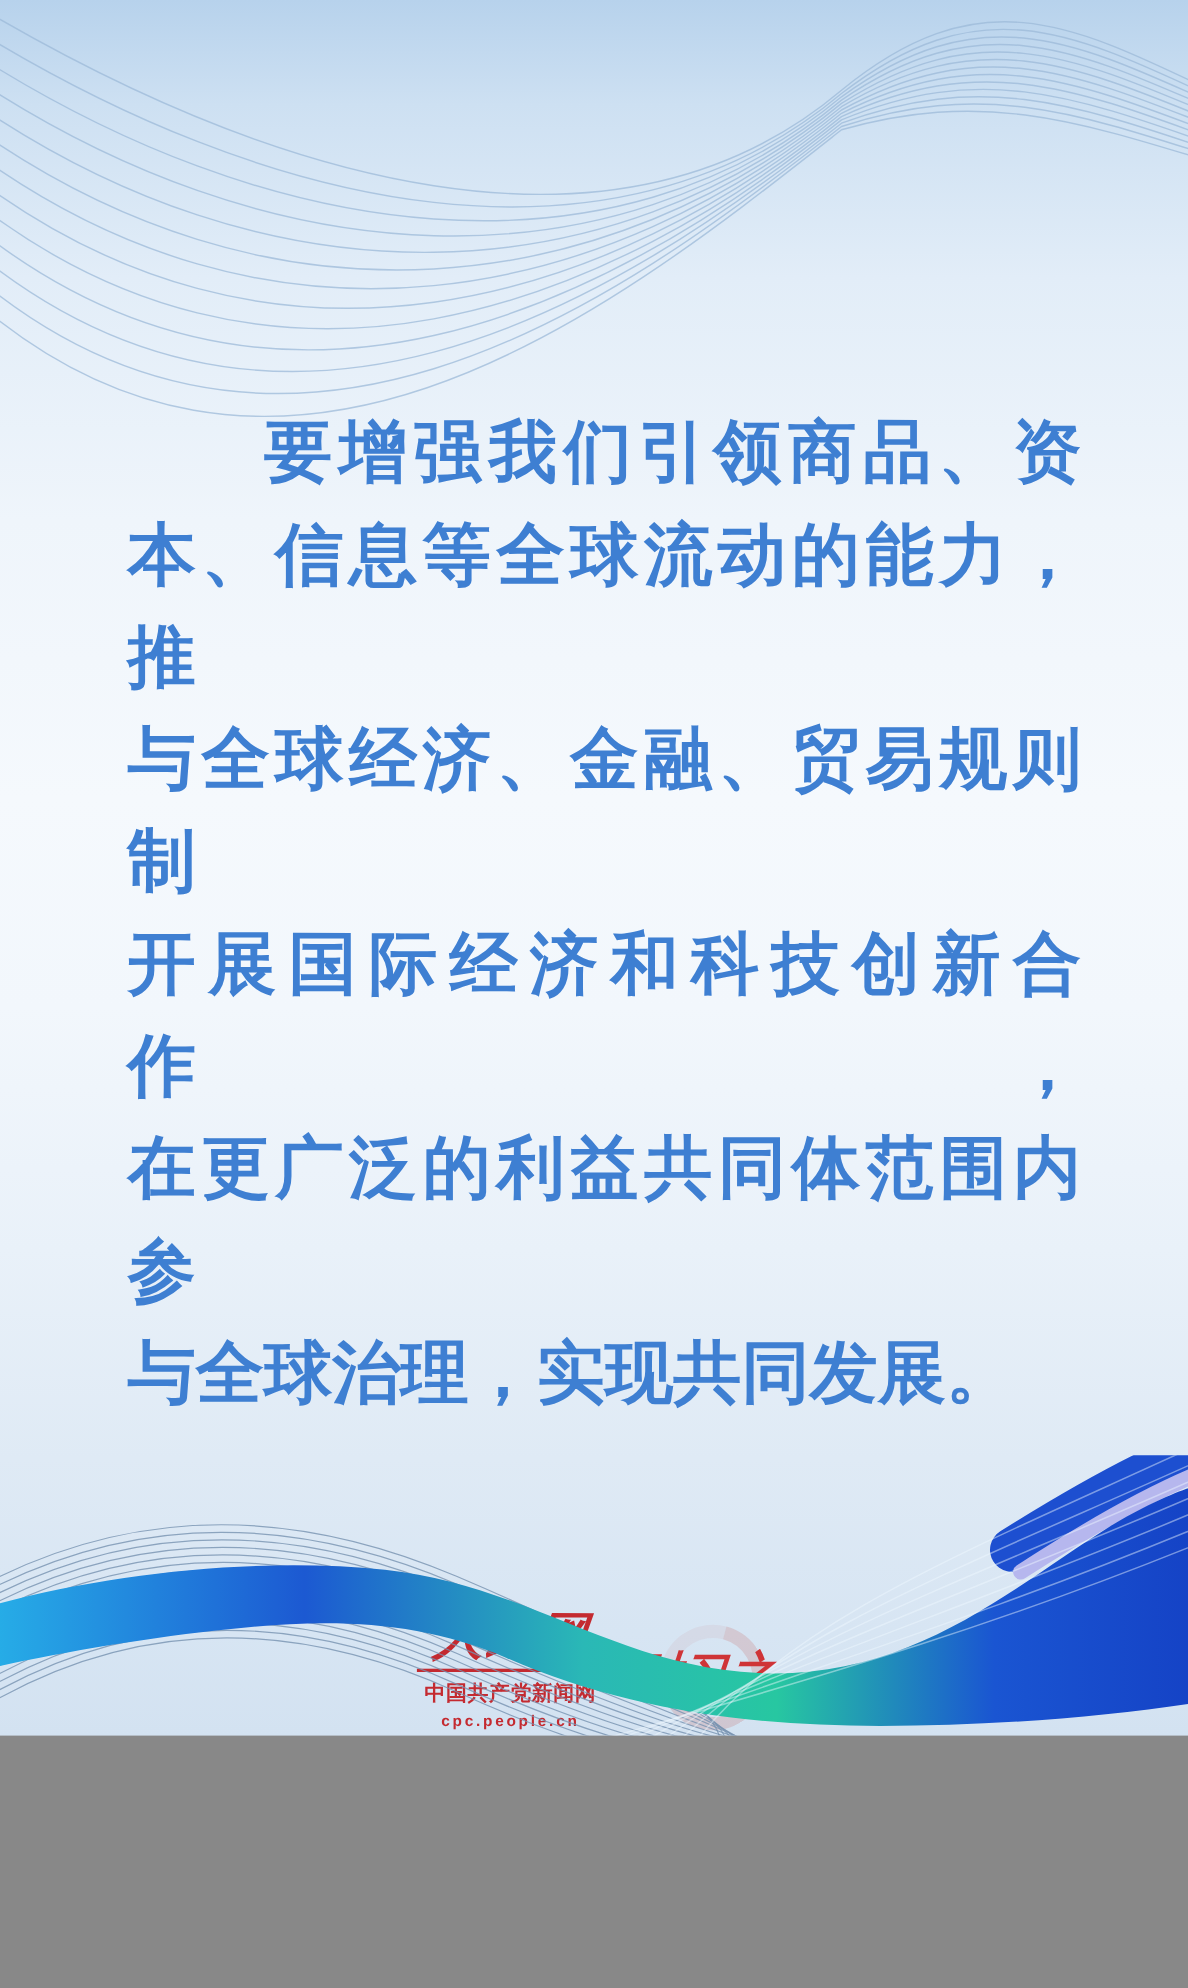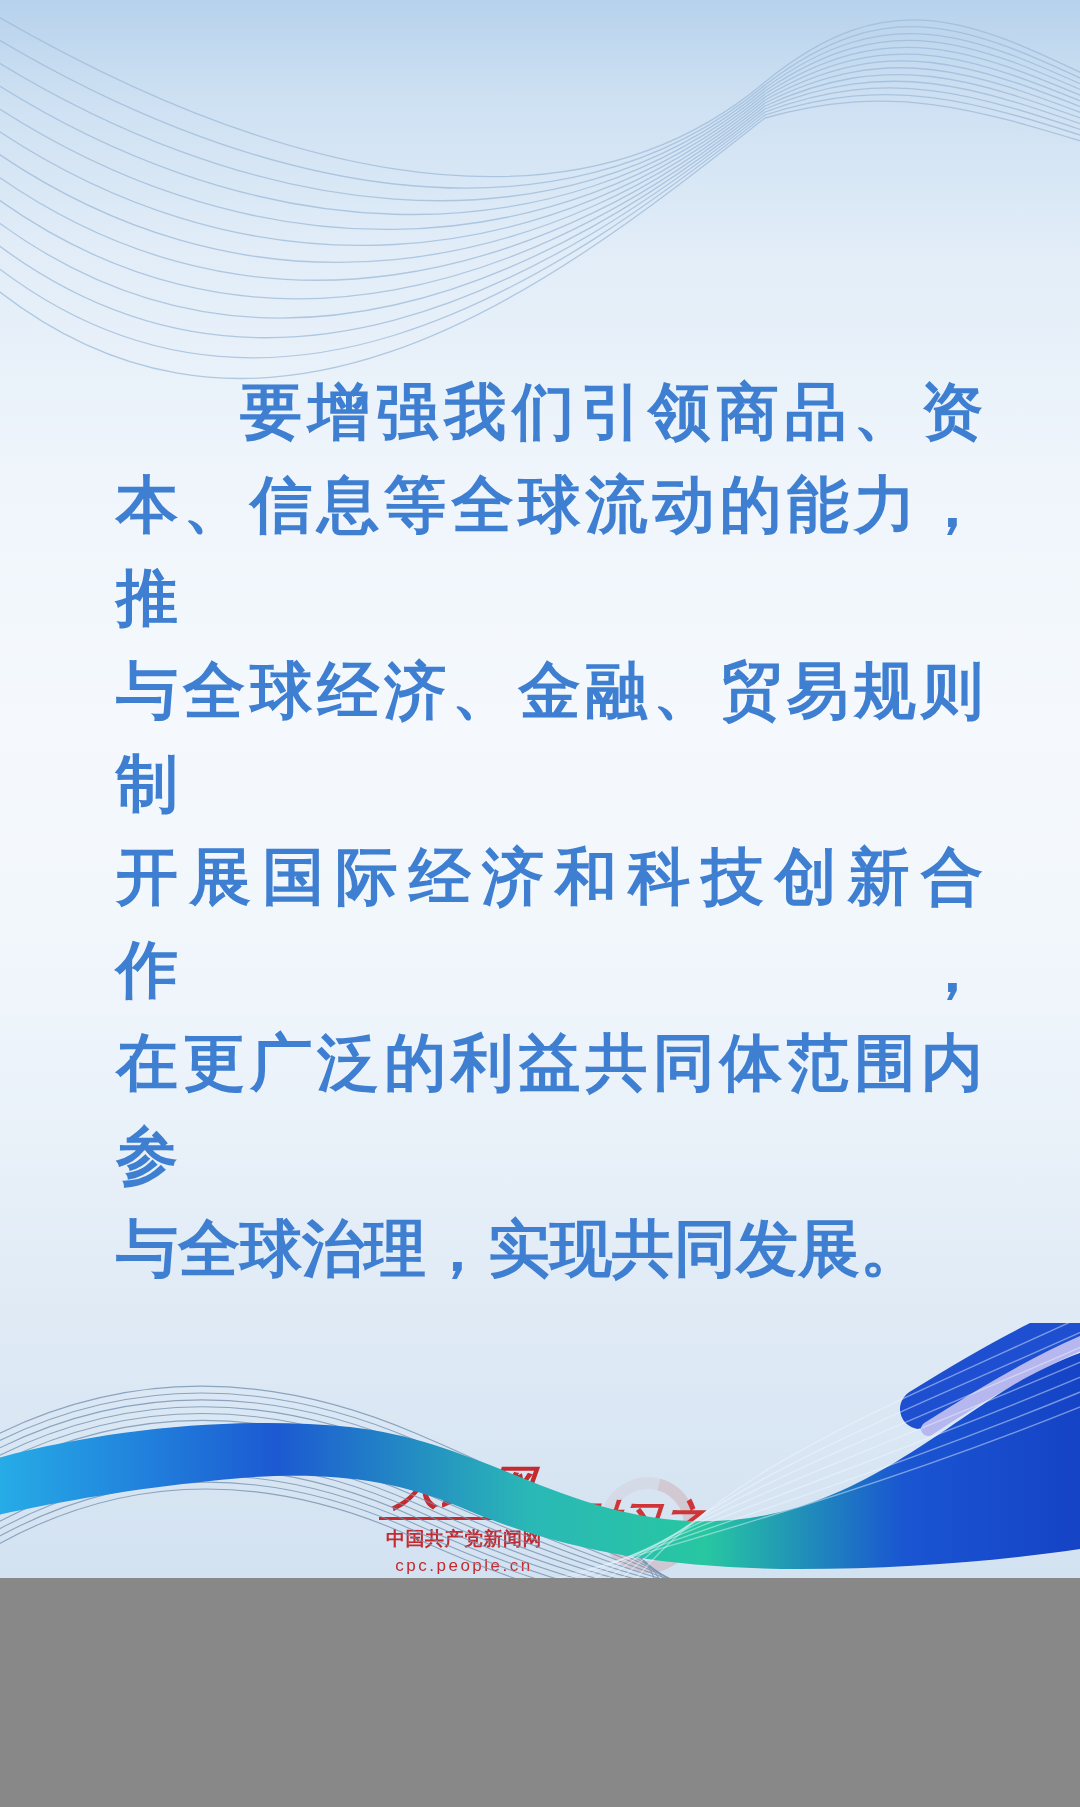--- a/index.html
+++ b/index.html
@@ -67,21 +67,21 @@
     font-family: "Liberation Serif", "DejaVu Serif", serif;
     font-style: italic;
     font-weight: 700;
     font-size: 46px;
     line-height: 52px;
     transform: skewX(-6deg);
     white-space: nowrap;
   }
   .people-rule { height: 3px; background: var(--logo-red, #c42a30); margin: 3px 3px 6px; }
   .people-sub { font-size: 19px; font-weight: 700; letter-spacing: 0.5px; white-space: nowrap; }
-  .people-url { font-size: 17px; font-weight: 400; letter-spacing: 2.5px; margin-top: 4px; white-space: nowrap; }
+  .people-url { font-size: 14px; font-weight: 700; letter-spacing: 2.5px; margin-top: 4px; white-space: nowrap; }
 
   .sxz-logo { position: absolute; left: 576px; top: 1440px; width: 150px; height: 150px; }
   .sxz-ring {
     position: absolute; left: 24px; top: 37px;
     width: 96px; height: 96px; box-sizing: border-box;
     border: 12px solid rgba(193, 92, 88, 0.20);
     border-top-color: rgba(193, 92, 88, 0.08);
     border-radius: 50%;
     transform: rotate(-30deg);
   }

